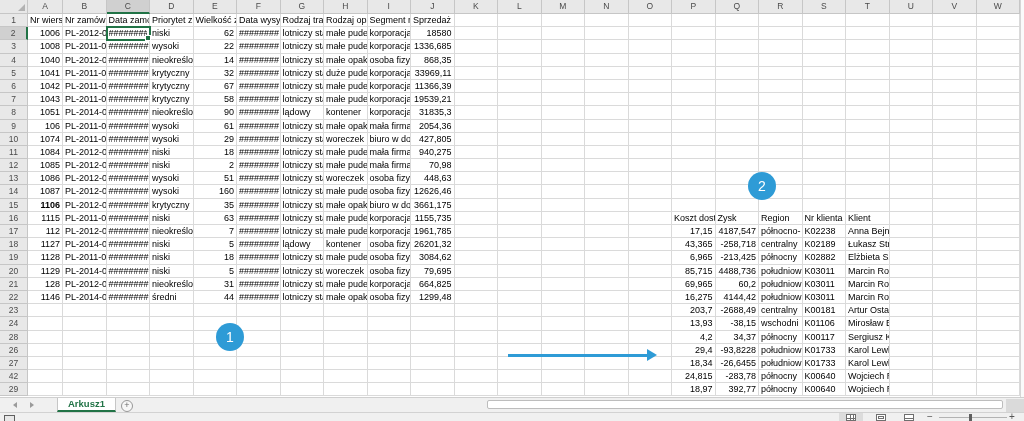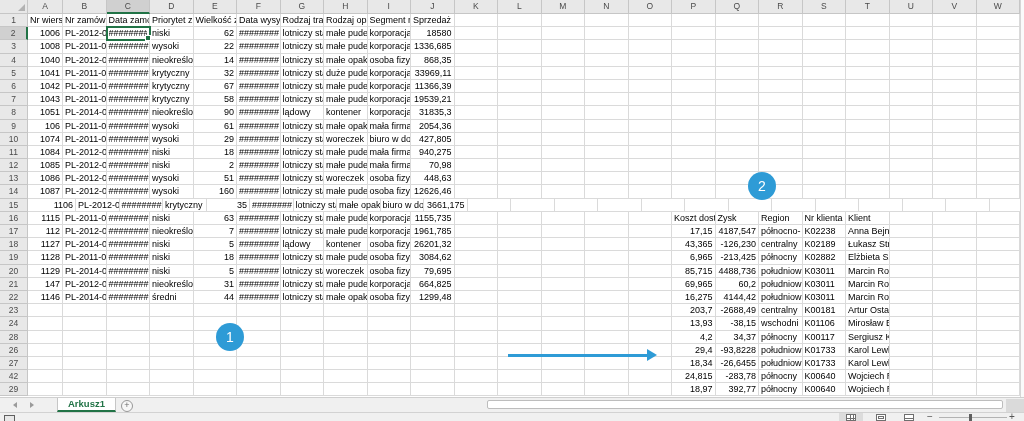--- a/index.html
+++ b/index.html
@@ -463,21 +463,21 @@
         <div class="cell al-l" style="width: 43.5px;"></div>
         <div class="cell al-l" style="width: 43.5px;"></div>
         <div class="cell al-l" style="width: 43.5px;"></div>
         <div class="cell al-l" style="width: 43.5px;"></div>
         <div class="cell al-l" style="width: 43.5px;"></div>
         <div class="cell al-l" style="width: 43.5px;"></div>
         <div class="cell al-l" style="width: 43.5px;"></div>
       </div>
       <div class="grid-row">
         <div class="cell hdr" style="width: 28px;">15</div>
-        <div class="cell al-r" style="width: 48px;">1106</div>
+        <div class="cell al-r" style="width: 35px; font-weight: bold;">1106</div>
         <div class="cell al-l" style="width: 43.5px;">PL-2012-0</div>
         <div class="cell al-l" style="width: 43.5px;">########</div>
         <div class="cell al-l" style="width: 43.5px;">krytyczny</div>
         <div class="cell al-r" style="width: 43.5px;">35</div>
         <div class="cell al-l" style="width: 43.5px;">########</div>
         <div class="cell al-l" style="width: 43.5px;">lotniczy sta</div>
         <div class="cell al-l" style="width: 43.5px;">małe opak</div>
         <div class="cell al-l" style="width: 43.5px;">biuro w do</div>
         <div class="cell al-r" style="width: 43.5px;">3661,175</div>
         <div class="cell al-l" style="width: 43.5px;"></div>
@@ -559,21 +559,21 @@
         <div class="cell al-l" style="width: 43.5px;">lądowy</div>
         <div class="cell al-l" style="width: 43.5px;">kontener</div>
         <div class="cell al-l" style="width: 43.5px;">osoba fizy</div>
         <div class="cell al-r" style="width: 43.5px;">26201,32</div>
         <div class="cell al-l" style="width: 43.5px;"></div>
         <div class="cell al-l" style="width: 43.5px;"></div>
         <div class="cell al-l" style="width: 43.5px;"></div>
         <div class="cell al-l" style="width: 43.5px;"></div>
         <div class="cell al-l" style="width: 43.5px;"></div>
         <div class="cell al-r" style="width: 43.5px;">43,365</div>
-        <div class="cell al-r" style="width: 43.5px;">-126,230</div>
+        <div class="cell al-r" style="width: 43.5px;">-258,718</div>
         <div class="cell al-l" style="width: 43.5px;">centralny</div>
         <div class="cell al-l" style="width: 43.5px;">K02189</div>
         <div class="cell al-l" style="width: 43.5px;">
           <span class="spill">Łukasz Stręciwilk</span>
         </div>
         <div class="cell al-l" style="width: 43.5px;"></div>
         <div class="cell al-l" style="width: 43.5px;"></div>
         <div class="cell al-l" style="width: 43.5px;"></div>
       </div>
       <div class="grid-row">
@@ -627,21 +627,21 @@
         <div class="cell al-l" style="width: 43.5px;">K03011</div>
         <div class="cell al-l" style="width: 43.5px;">
           <span class="spill">Marcin Rowiński</span>
         </div>
         <div class="cell al-l" style="width: 43.5px;"></div>
         <div class="cell al-l" style="width: 43.5px;"></div>
         <div class="cell al-l" style="width: 43.5px;"></div>
       </div>
       <div class="grid-row">
         <div class="cell hdr" style="width: 28px;">21</div>
-        <div class="cell al-r" style="width: 35px;">147</div>
+        <div class="cell al-r" style="width: 35px;">128</div>
         <div class="cell al-l" style="width: 43.5px;">PL-2012-0</div>
         <div class="cell al-l" style="width: 43.5px;">########</div>
         <div class="cell al-l" style="width: 43.5px;">nieokreślo</div>
         <div class="cell al-r" style="width: 43.5px;">31</div>
         <div class="cell al-l" style="width: 43.5px;">########</div>
         <div class="cell al-l" style="width: 43.5px;">lotniczy sta</div>
         <div class="cell al-l" style="width: 43.5px;">małe pude</div>
         <div class="cell al-l" style="width: 43.5px;">korporacja</div>
         <div class="cell al-r" style="width: 43.5px;">664,825</div>
         <div class="cell al-l" style="width: 43.5px;"></div>

